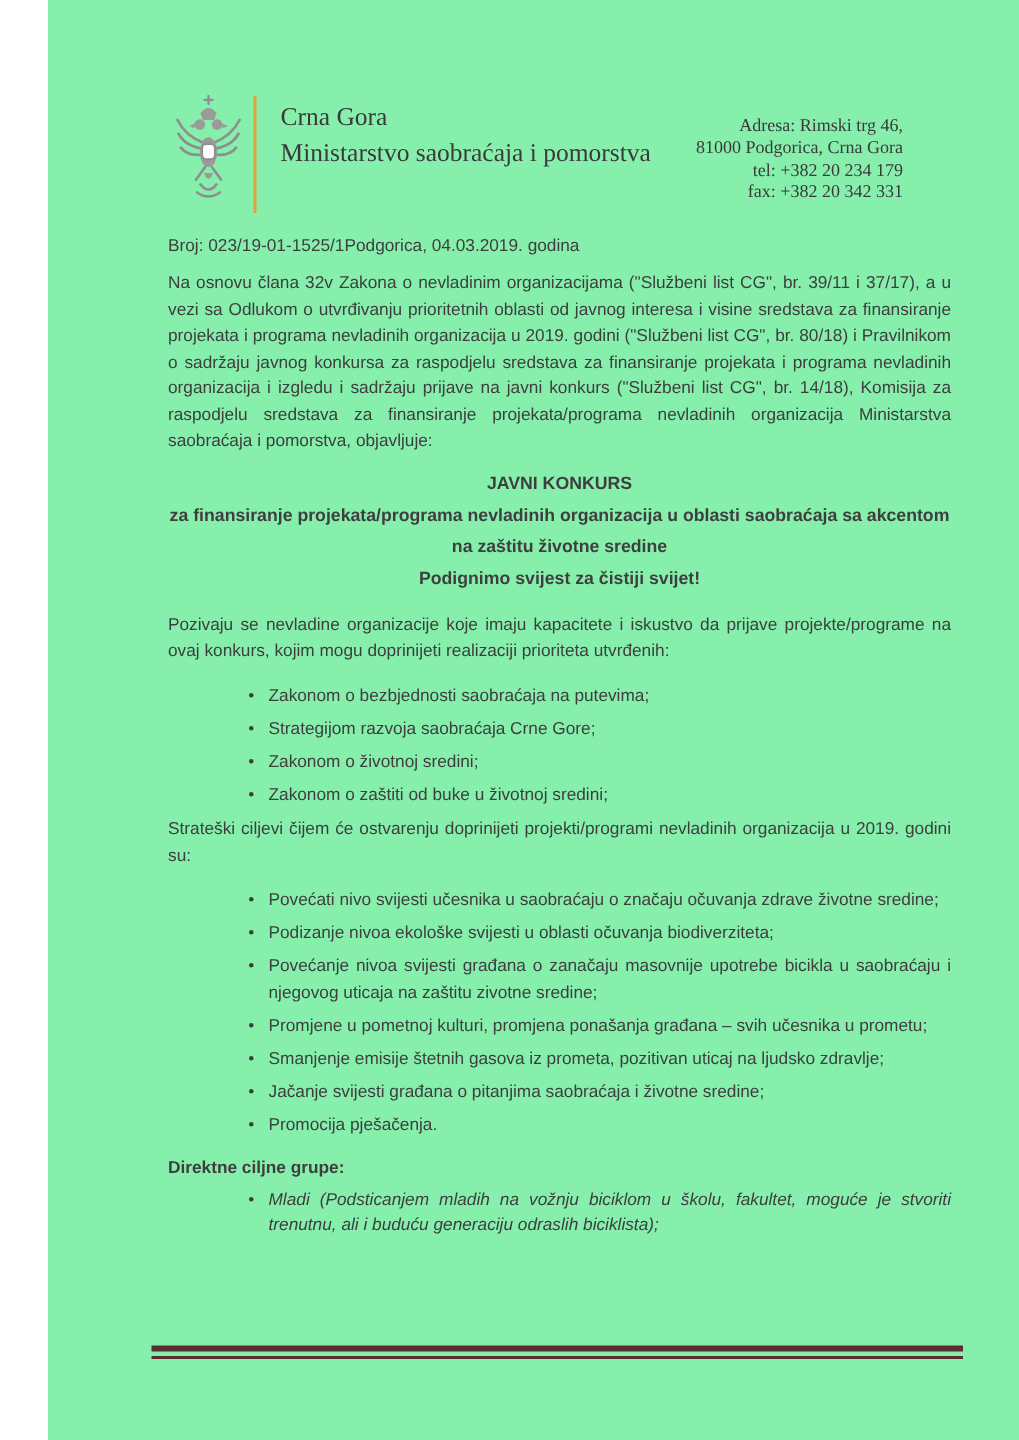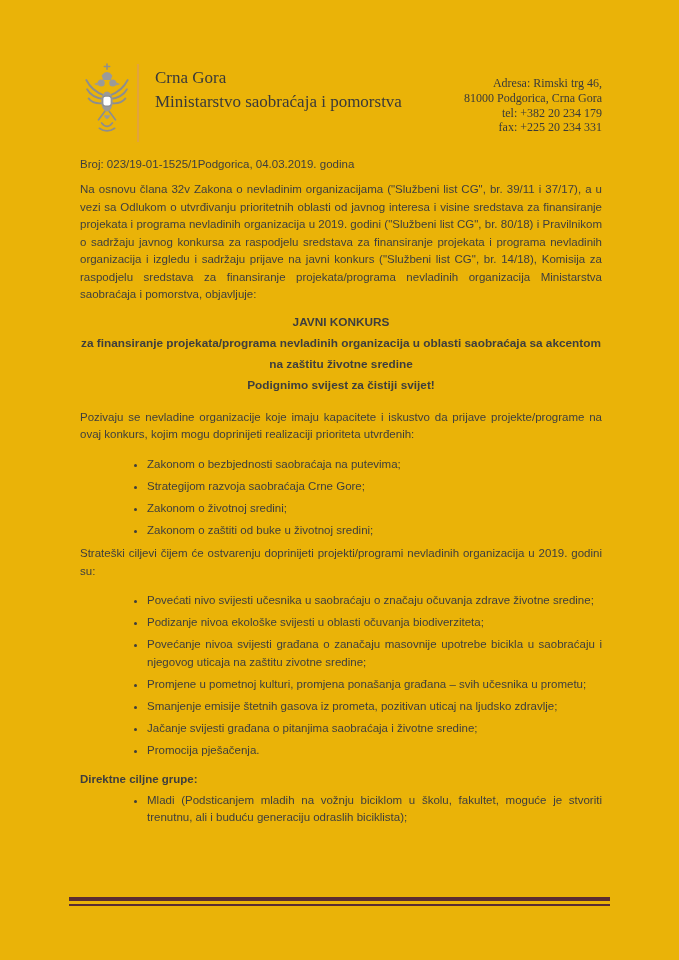--- a/index.html
+++ b/index.html
@@ -1,21 +1,21 @@
 <!DOCTYPE html>
 <html><head>
 <meta charset="utf-8">
 <style>
   html,body{margin:0;padding:0;}
   body{
     width:679px;height:960px;background:#ffffff;overflow:hidden;position:relative;
     font-family:"Liberation Sans", sans-serif;color:#3e3e3e;
     -webkit-font-smoothing:antialiased;
   }
-  .page{position:absolute;inset:0;background:#eab308;}
+  .page{position:absolute;inset:0;background:#86efac;margin-left:32px;}
 
   
   .coat{position:absolute;left:84px;top:61px;width:46px;height:84px;}
   .gold-divider{position:absolute;left:137px;top:64px;width:2px;height:78px;background:#e2a33c;}
   .ministry-block{position:absolute;left:155px;top:66px;font-family:"Liberation Serif", serif;color:#3a3a3a;}
   .ministry-block .country{font-size:17px;line-height:24px;}
   .ministry-block .ministry{font-size:17px;line-height:24px;}
   .address-block{position:absolute;right:77px;top:76px;text-align:right;
     font-family:"Liberation Serif", serif;font-size:12px;line-height:14.8px;color:#3a3a3a;}
 
@@ -27,21 +27,21 @@
   .content{position:absolute;left:80px;top:181px;width:522px;font-size:11.5px;
     line-height:17.5px;text-align:justify;}
   .content p{margin:0;}
   .intro{margin-bottom:8px !important;}
   .title-block{text-align:center;font-weight:bold;font-size:11.8px;line-height:21px;margin:8px 0 0;}
   .invite{margin-top:13px !important;}
   ul{margin:12px 0 0;padding-left:67px;}
   ul li{text-align:justify;margin-bottom:4.5px;line-height:17.5px;}
   .strategic{margin-top:6px !important;}
   .groups-heading{font-weight:bold;margin-top:12px !important;text-align:left;}
-  ul.groups{margin-top:3px;}
+  ul.groups{margin-top:3px;font-style:italic;}
 
   
   .footer-rule{position:absolute;left:69px;top:897px;width:541px;height:9px;
     border-top:4px solid #5b2d31;border-bottom:2px solid #5b2d31;box-sizing:border-box;}
   .footer-url{position:absolute;left:0;top:908px;width:679px;text-align:center;
     font-family:"Liberation Serif", serif;font-size:14px;color:#5b2d31;}
 </style>
 </head>
 <body>
 
@@ -77,21 +77,21 @@
   </div>
   <div class="gold-divider"></div>
   <div class="ministry-block">
     <div class="country">Crna Gora</div>
     <div class="ministry">Ministarstvo saobraćaja i pomorstva</div>
   </div>
   <div class="address-block">
       <div>Adresa: Rimski trg 46,</div>
       <div>81000 Podgorica, Crna Gora</div>
       <div>tel: +382 20 234 179</div>
-      <div>fax: +225 20 234 331</div>
+      <div>fax: +382 20 342 331</div>
     </div>
 
   <div class="ref-row">
     <span>Broj: 023/19-01-1525/1</span>
     <span>Podgorica, 04.03.2019. godina</span>
   </div>
 
   <div class="content">
     <p class="intro">Na osnovu člana 32v Zakona o nevladinim organizacijama ("Službeni list CG", br. 39/11 i 37/17), a u vezi sa Odlukom o utvrđivanju prioritetnih oblasti od javnog interesa i visine sredstava za finansiranje projekata i programa nevladinih organizacija u 2019. godini ("Službeni list CG", br. 80/18) i Pravilnikom o sadržaju javnog konkursa za raspodjelu sredstava za finansiranje projekata i programa nevladinih organizacija i izgledu i sadržaju prijave na javni konkurs ("Službeni list CG", br. 14/18), Komisija za raspodjelu sredstava za finansiranje projekata/programa nevladinih organizacija Ministarstva saobraćaja i pomorstva, objavljuje:</p>
 

